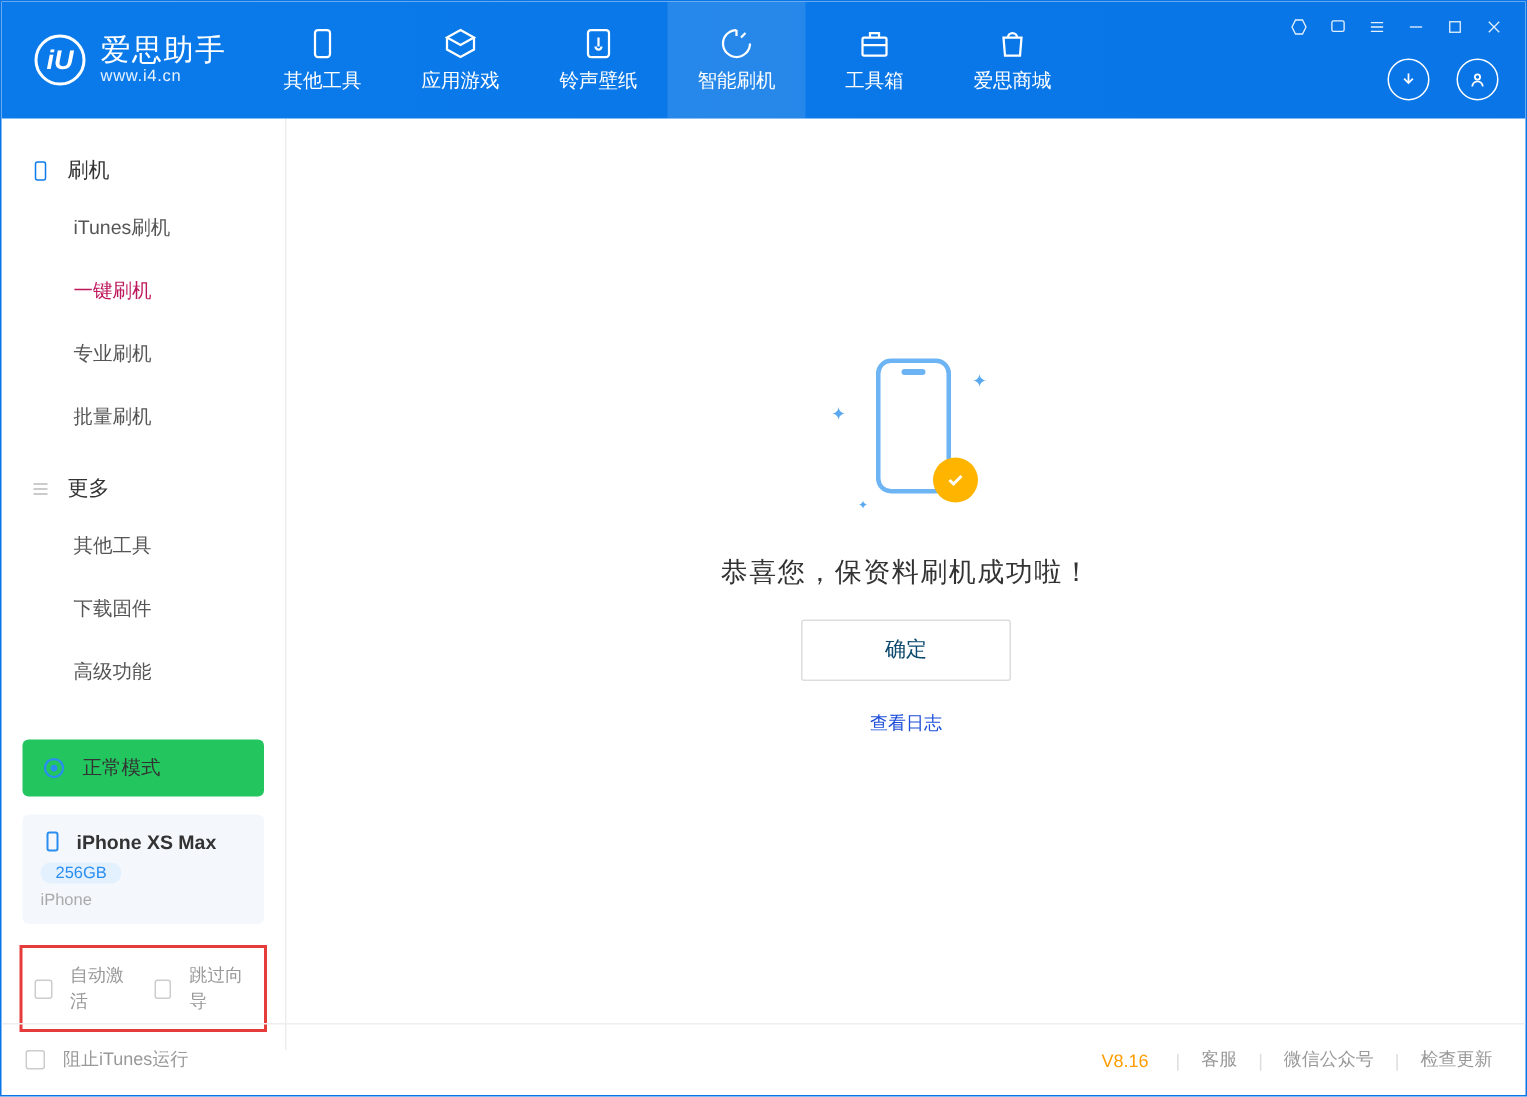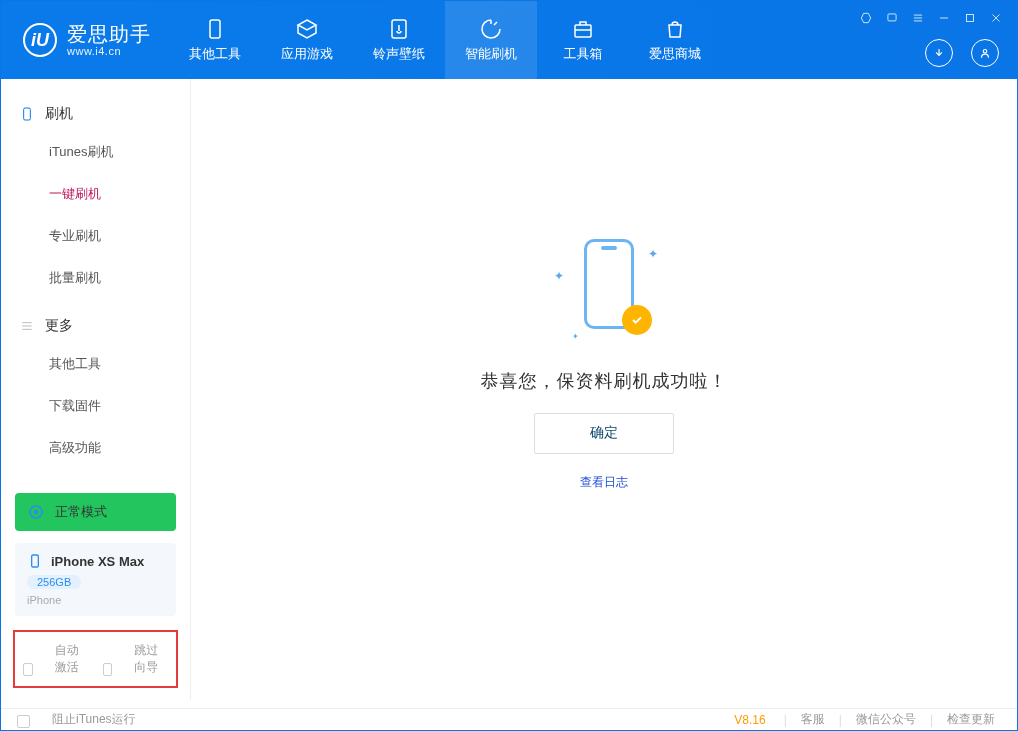--- a/index.html
+++ b/index.html
@@ -35,41 +35,41 @@
 .side-spacer { flex: 1; }
 
 .device-card { margin: 6px 14px; padding: 10px 12px; border-radius: 4px; }
 .device-card.mode { background: #22c55e; display: flex; align-items: center; gap: 10px; font-size: 13px; color: #333; }
 .device-card.device { background: #f4f8fc; }
 .device-name { display: flex; align-items: center; gap: 8px; font-size: 13px; font-weight: 600; color: #333; }
 .device-badge { display: inline-block; margin-top: 6px; padding: 1px 10px; border-radius: 10px; background: #e3f0fd; color: #2a8ef0; font-size: 11px; }
 .device-sub { font-size: 11px; color: #aaa; margin-top: 4px; }
 
 .options-row { border: 2px solid #e63b3b; margin: 8px 12px 12px; padding: 10px 8px; display: flex; gap: 14px; align-items: center; }
-.chk { display: flex; align-items: flex-end; gap: 22px; font-size: 12px; color: #999; cursor: pointer; }
+.chk { display: flex; align-items: center; gap: 12px; font-size: 12px; color: #999; cursor: pointer; }
 .chk-box { width: 13px; height: 13px; border: 1px solid #ccc; border-radius: 2px; }
 
 
 .main { flex: 1; display: flex; flex-direction: column; align-items: center; justify-content: center; gap: 20px; padding-bottom: 60px; }
 .phone-illustration { position: relative; width: 120px; height: 120px; }
 .phone-body { position: absolute; left: 40px; top: 10px; width: 50px; height: 90px; border: 3px solid #6db4f5; border-radius: 10px; background: #fff; }
 .phone-body::before { content: ""; position: absolute; left: 50%; top: 4px; width: 16px; height: 4px; background: #6db4f5; border-radius: 2px; transform: translateX(-50%); }
 .check-badge { position: absolute; right: 12px; bottom: 14px; width: 30px; height: 30px; background: #ffb400; border-radius: 50%; display: flex; align-items: center; justify-content: center; }
 .check-badge svg { width: 16px; height: 16px; stroke: #fff; stroke-width: 3; fill: none; }
 .sparkle { position: absolute; color: #5aa8ef; font-size: 12px; }
 .sparkle.s1 { left: 10px; top: 40px; }
 .sparkle.s2 { right: 6px; top: 18px; }
 .sparkle.s3 { left: 28px; bottom: 8px; font-size: 8px; }
 
 .success-text { font-size: 18px; color: #333; letter-spacing: 1px; }
 .ok-btn { width: 140px; height: 41px; border: 1px solid #ddd; background: #fff; font-size: 14px; color: #0c4a6e; cursor: pointer; border-radius: 2px; }
 .log-link { font-size: 12px; color: #1d4ed8; cursor: pointer; }
 
 
-.footer { position: absolute; bottom: 0; left: 0; right: 0; height: 22px; border-top: 1px solid #eee; display: flex; align-items: center; padding: 0 16px; font-size: 12px; color: #999; }
+.footer { position: absolute; bottom: 0; left: 0; right: 0; height: 48px; border-top: 1px solid #eee; display: flex; align-items: center; padding: 0 16px; font-size: 12px; color: #999; }
 .footer .chk { color: #999; }
 .footer-right { margin-left: auto; display: flex; align-items: center; gap: 8px; }
 .footer-right .sep { color: #ddd; }
 .footer-link { cursor: pointer; padding: 0 6px; }
 .version { color: #ff9c00; margin-right: 10px; }
 </style>
 </head>
 <body>
 
 <div class="header">

